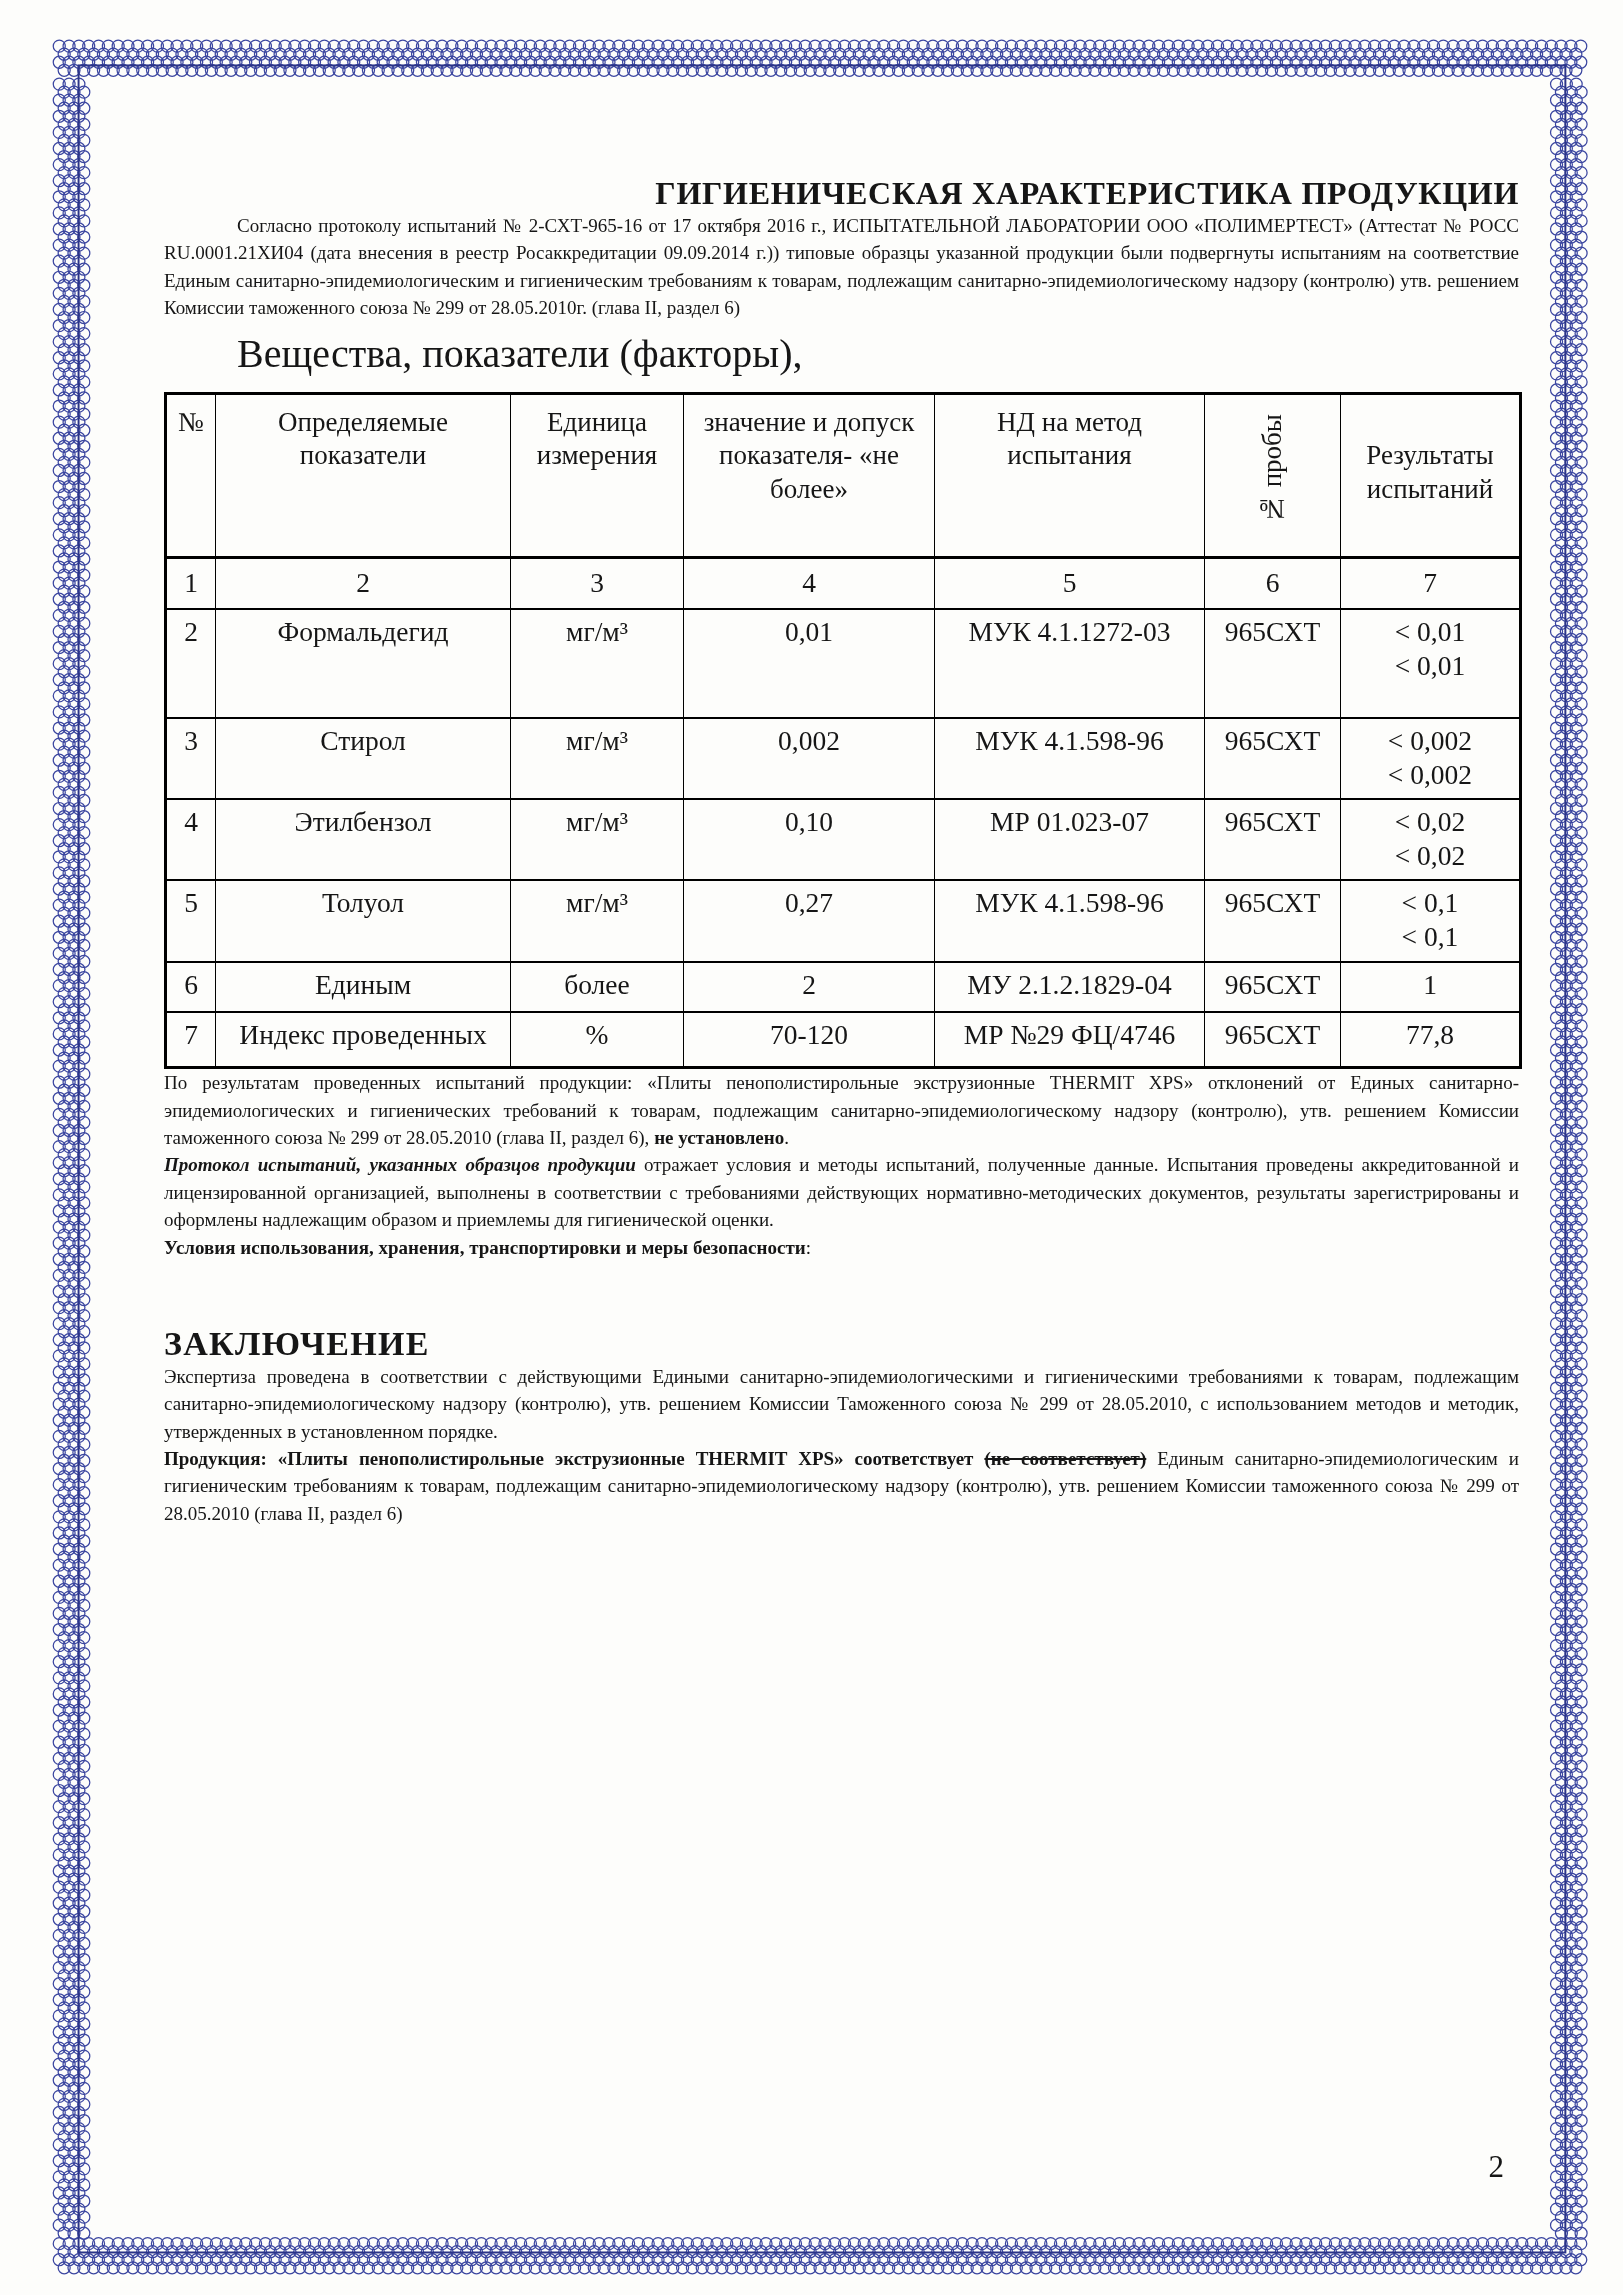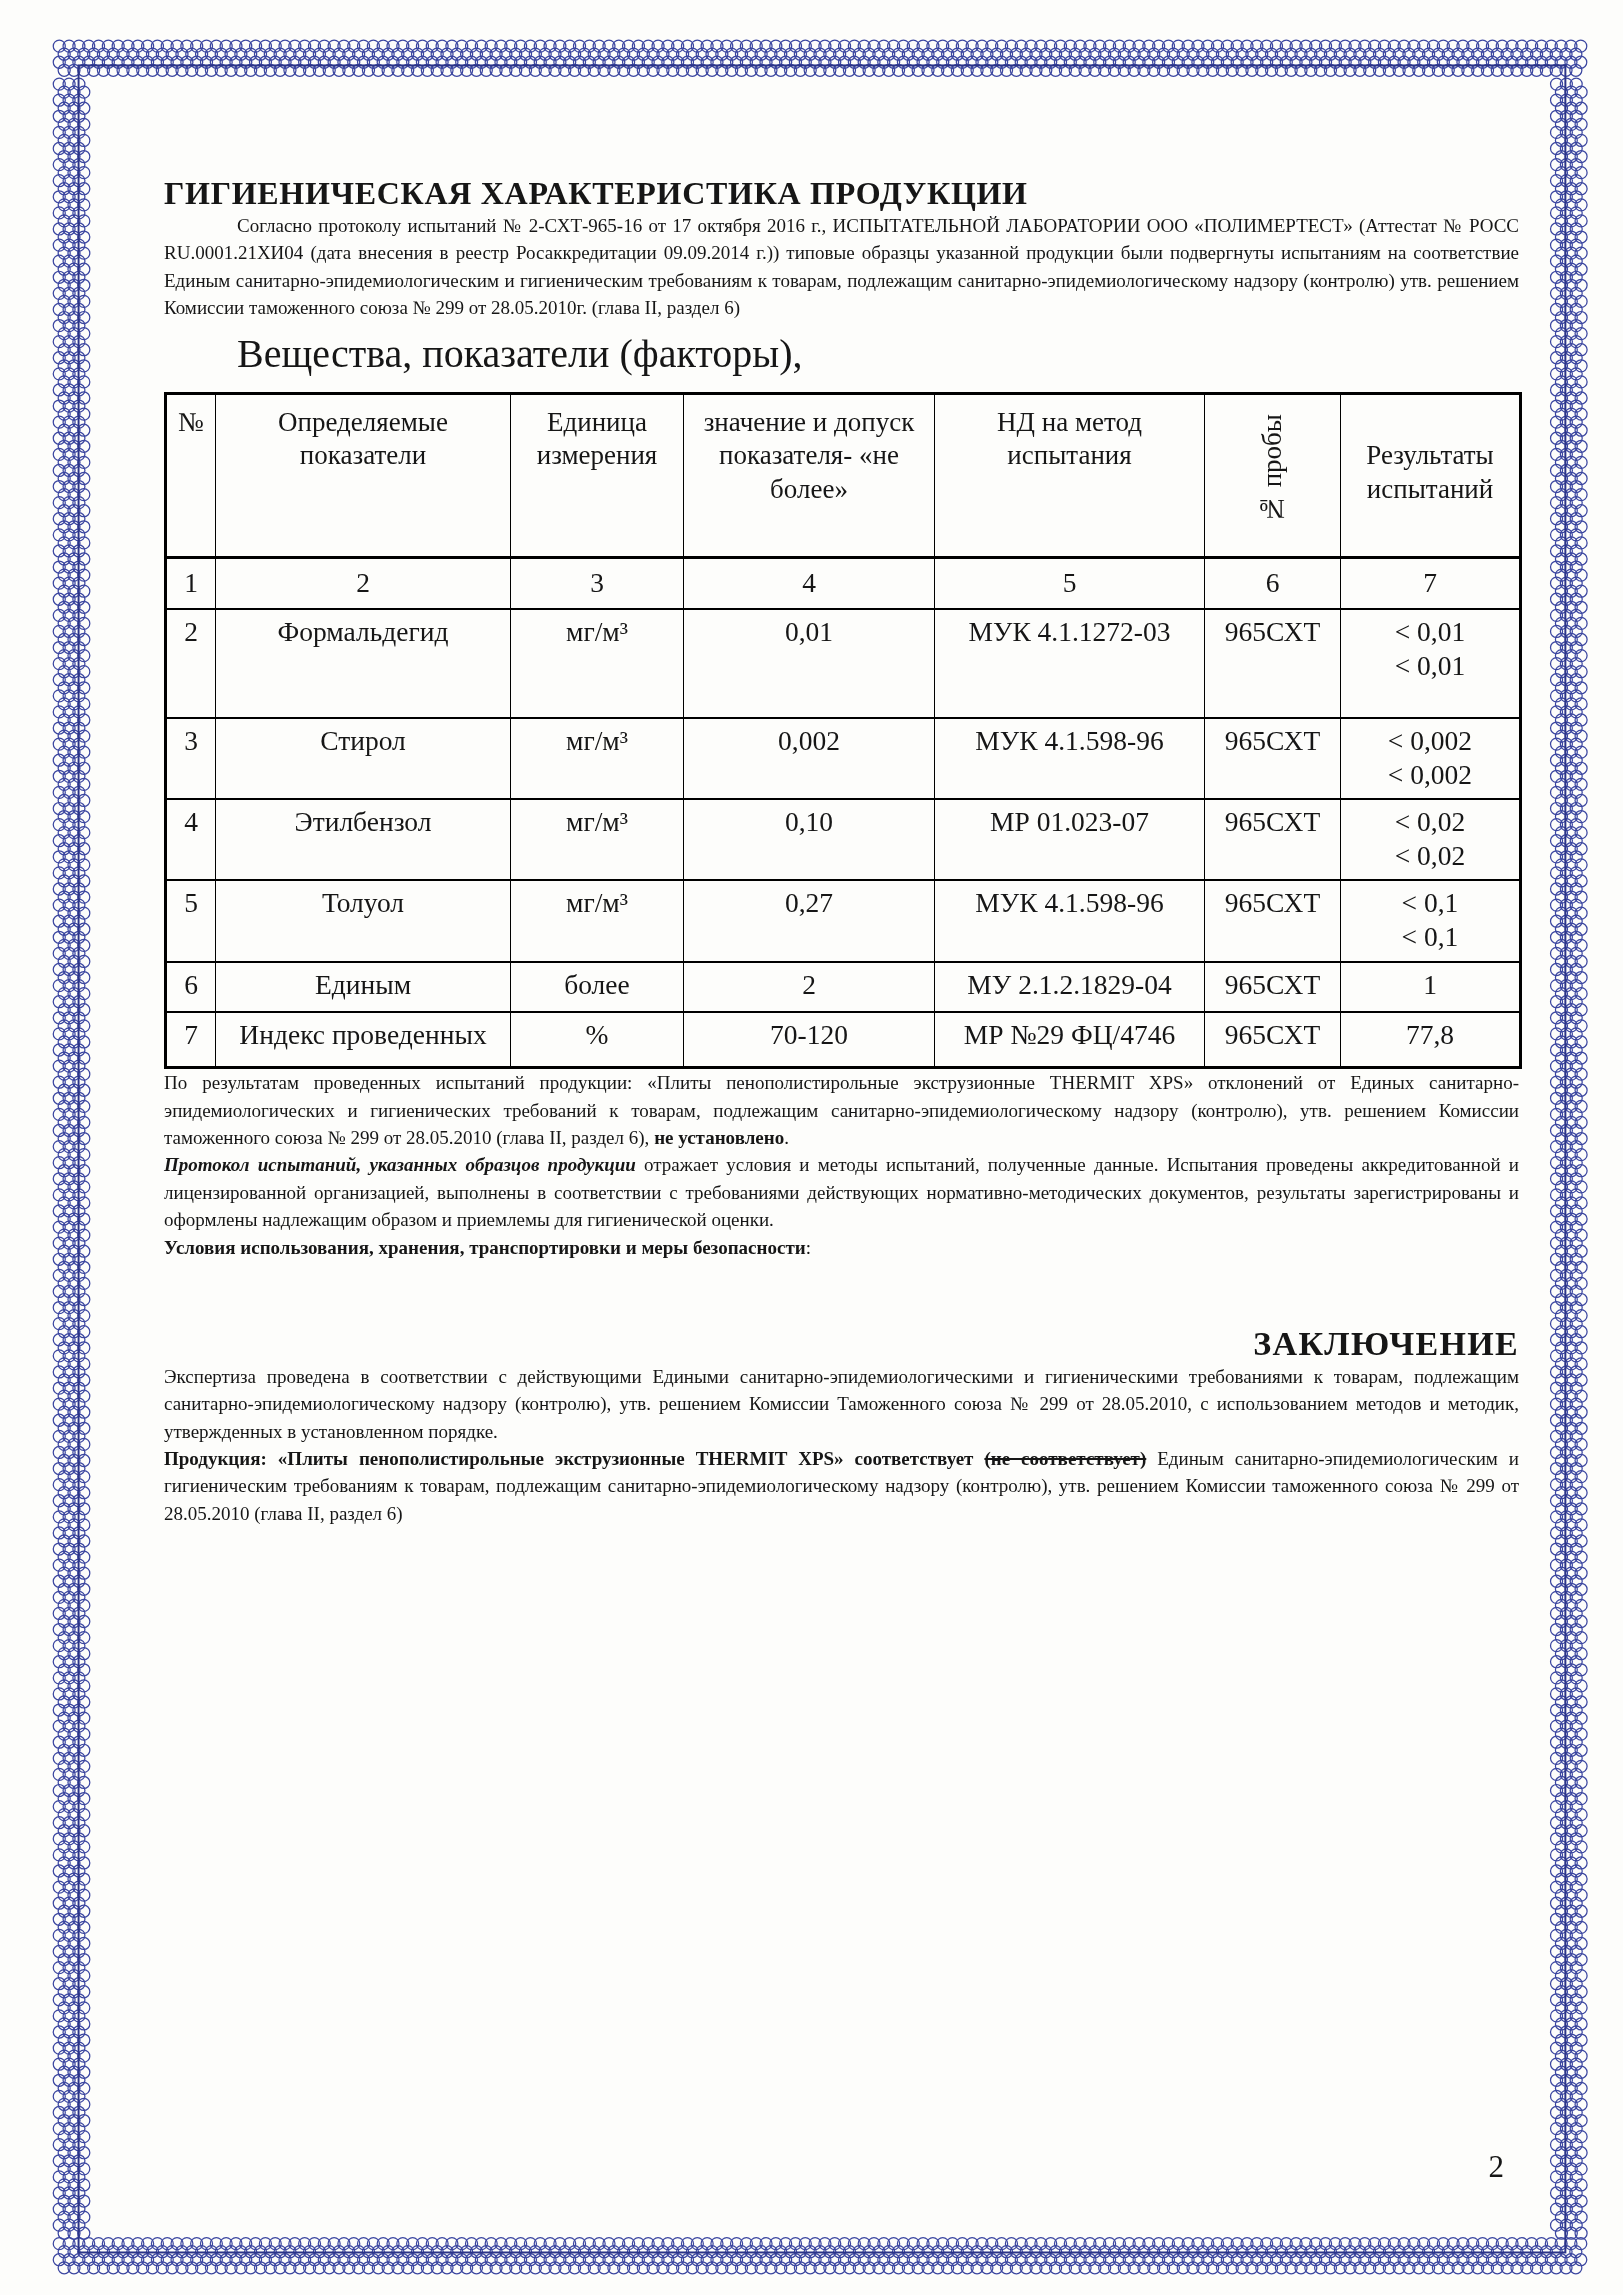--- a/index.html
+++ b/index.html
@@ -7,40 +7,40 @@
     position:relative; width:1623px; height:2295px;
     background:#fdfdfb; overflow:hidden;
     font-family:"Liberation Serif","DejaVu Serif",serif;
     color:#161616;
   }
   .frame-svg { position:absolute; left:0; top:0; }
   .content {
     position:absolute; left:164px; top:0; width:1355px;
   }
   .doc-title {
-    margin-top:175px; text-align:left;
+    margin-top:175px; text-align:right;
     font-size:32px; font-weight:bold; letter-spacing:0.7px;
   }
   p.body-text {
     font-size:19px; line-height:1.44; text-align:justify;
     margin:0;
   }
   .indent { text-indent:73px; }
   .p-intro   { margin-top:41px; }
   .p-caption { margin-top:3.9px; font-size:40px; line-height:1.44; text-indent:73px; margin-bottom:0; }
   .p-results { margin-top:52px; }
   .p-protocol{ margin-top:54px; }
   .p-conditions { margin-top:51px; }
   .p-expertise { margin-top:71px; }
   .p-product { margin-top:42px; }
   .bold { font-weight:bold; }
   .bold-italic { font-weight:bold; font-style:italic; }
   .struck { font-weight:bold; text-decoration:line-through; text-decoration-thickness:2px; }
   .conclusion-heading {
-    margin-top:64px; text-align:right;
+    margin-top:64px; text-align:left;
     font-size:34px; font-weight:bold; letter-spacing:1.3px;
   }
   table.subst {
     margin-top:9.2px; width:1355px; table-layout:fixed;
     border-collapse:collapse; border:3.3px solid #000;
     font-size:27.5px; line-height:1.25;
   }
   table.subst col.c1{width:50px;} table.subst col.c2{width:295px;}
   table.subst col.c3{width:173px;} table.subst col.c4{width:251px;}
   table.subst col.c5{width:270px;} table.subst col.c6{width:136px;}

